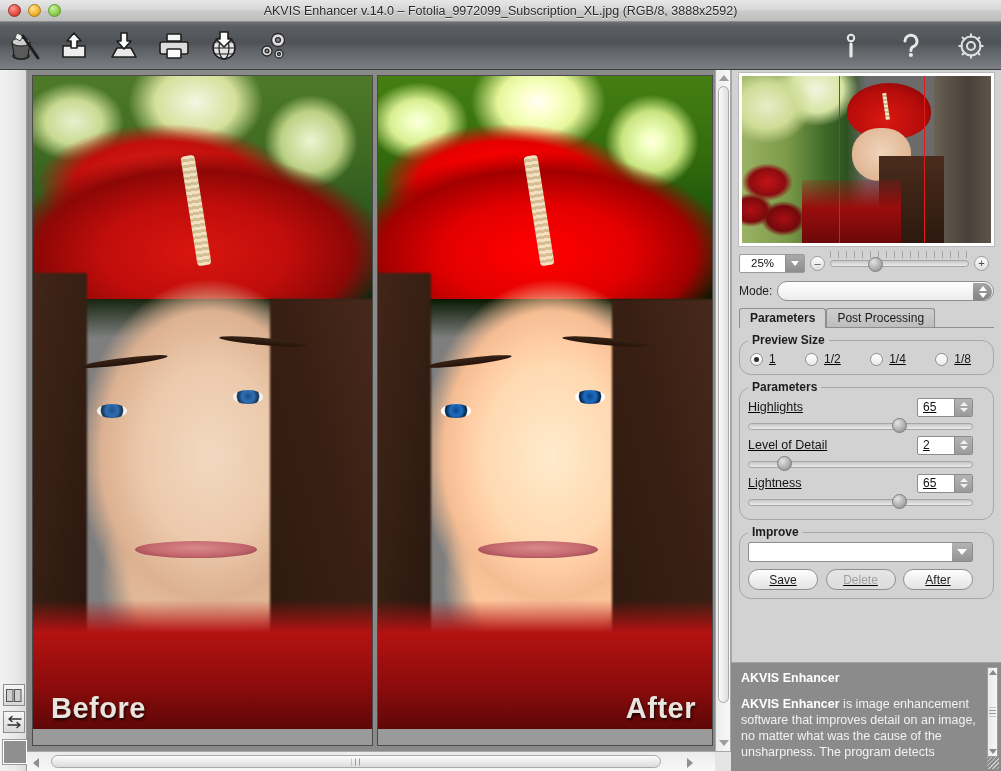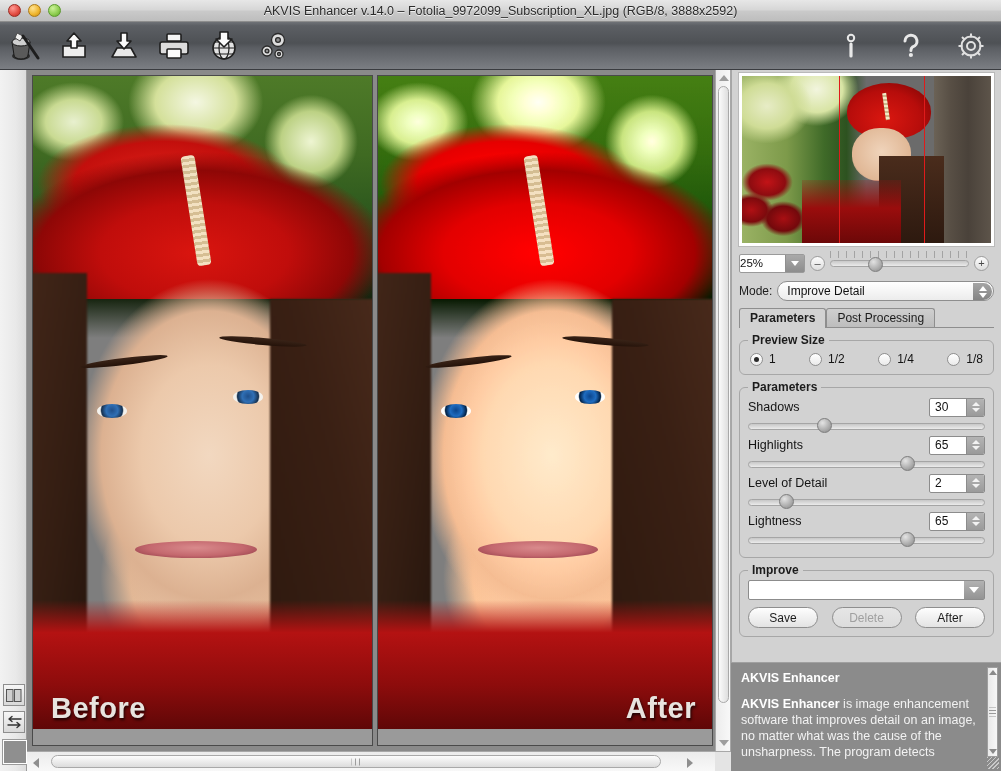--- a/index.html
+++ b/index.html
@@ -189,21 +189,21 @@
   .nav-pearls{position:absolute;left:57%;top:10%;width:4px;height:16%;
     background:repeating-linear-gradient(to bottom,#f3e9c6 0 2px,#cbb98c 2px 4px);transform:rotate(-8deg);}
 
   .zoomrow{
     display:flex;align-items:center;height:24px;margin:4px 7px 0 7px;position:relative;
   }
   .zoom-combo{
     display:flex;align-items:stretch;height:19px;width:66px;
     border:1px solid #9a9a9a;box-sizing:border-box;background:#fff;border-radius:2px;
   }
-  .zoom-val{flex:1;font-size:11.5px;line-height:17px;text-align:left;color:#111;}
+  .zoom-val{flex:1;font-size:11.5px;line-height:17px;text-align:center;color:#111;}
   .zoom-arrow{
     width:18px;background:linear-gradient(to bottom,#a9a9a9,#8d8d8d);
     display:flex;align-items:center;justify-content:center;
     border-left:1px solid #8f8f8f;cursor:pointer;
   }
   .zoom-arrow i{display:block;width:0;height:0;border-left:4px solid transparent;border-right:4px solid transparent;border-top:5px solid #fff;}
   .rnd-btn{
     width:15px;height:15px;border-radius:50%;border:1px solid #9c9c9c;box-sizing:border-box;
     background:linear-gradient(to bottom,#fcfcfc,#dedede);margin:0 5px;
     display:flex;align-items:center;justify-content:center;font-size:11px;color:#4a4a4a;line-height:1;cursor:pointer;
@@ -236,22 +236,22 @@
   .tabs{display:flex;margin:7px 7px 0 7px;height:18px;align-items:flex-end;
     border-bottom:1px solid #8e8e8e;}
   .tab{
     font-size:12px;padding:2px 10px 2px 10px;line-height:14px;color:#1c1c1c;cursor:pointer;
     border:1px solid #8e8e8e;border-bottom:none;border-radius:3px 3px 0 0;
     background:linear-gradient(to bottom,#cfcfcf,#bdbdbd);
   }
   .tab.active{font-weight:bold;background:#d2d2d2;position:relative;top:1px;padding-bottom:3px;}
 
   .group{
-    position:relative;margin:12px 7px 0 7px;border:1px solid #a7a7a7;border-radius:6px;
-    padding:9px 8px 8px 8px;box-sizing:border-box;
+    position:relative;margin:12px 7px 0 7px;border:1px solid #a7a7a7;border-radius:12px;
+    padding:9px 20px 8px 8px;box-sizing:border-box;text-decoration:underline;
   }
   .group > .legend{
     position:absolute;top:-8px;left:8px;background:#d2d2d2;padding:0 4px;
     font-size:12px;font-weight:bold;color:#1c1c1c;
   }
   .radios{display:flex;justify-content:space-between;align-items:center;padding:2px 2px 0 2px;}
   .radio{display:flex;align-items:center;gap:6px;cursor:pointer;}
   .radio .dot{
     width:13px;height:13px;border-radius:50%;box-sizing:border-box;
     background:linear-gradient(to bottom,#ffffff,#eaeaea);border:1px solid #8f8f8f;
@@ -525,21 +525,20 @@
         <div class="zt-bar">
           <div class="zt-knob"></div>
         </div>
       </div>
       <div class="rnd-btn">+</div>
     </div>
 
     <div class="mode-row">
       <div class="mode-label">Mode:</div>
       <div class="mode-select">
-        <div class="mode-text">Improve Detail</div>
         <div class="mode-stepper">
           <i class="up"></i>
             <i class="dn"></i>
         </div>
       </div>
     </div>
 
     <div class="tabs">
       <div class="tab active">Parameters</div>
       <div class="tab">Post Processing</div>
@@ -563,36 +562,20 @@
         <label class="radio">
           <span class="dot"></span>
           <span>1/8</span>
         </label>
       </div>
     </div>
 
     <div class="group">
       <div class="legend">Parameters</div>
 
-      <div class="param">
-        <div class="param-top">
-          <div class="param-name">Shadows</div>
-          <div class="spin">
-            <input type="text" value="30" style="">
-            <div class="spin-btns">
-                <i class="up"></i>
-                <i class="dn"></i>
-              </div>
-          </div>
-        </div>
-        <div class="slider">
-          <div class="sl-track"></div>
-          <div class="sl-knob" style="left:29%"></div>
-        </div>
-      </div>
 
       <div class="param">
         <div class="param-top">
           <div class="param-name">Highlights</div>
           <div class="spin">
             <input type="text" value="65" style="">
             <div class="spin-btns">
                 <i class="up"></i>
                 <i class="dn"></i>
               </div>

